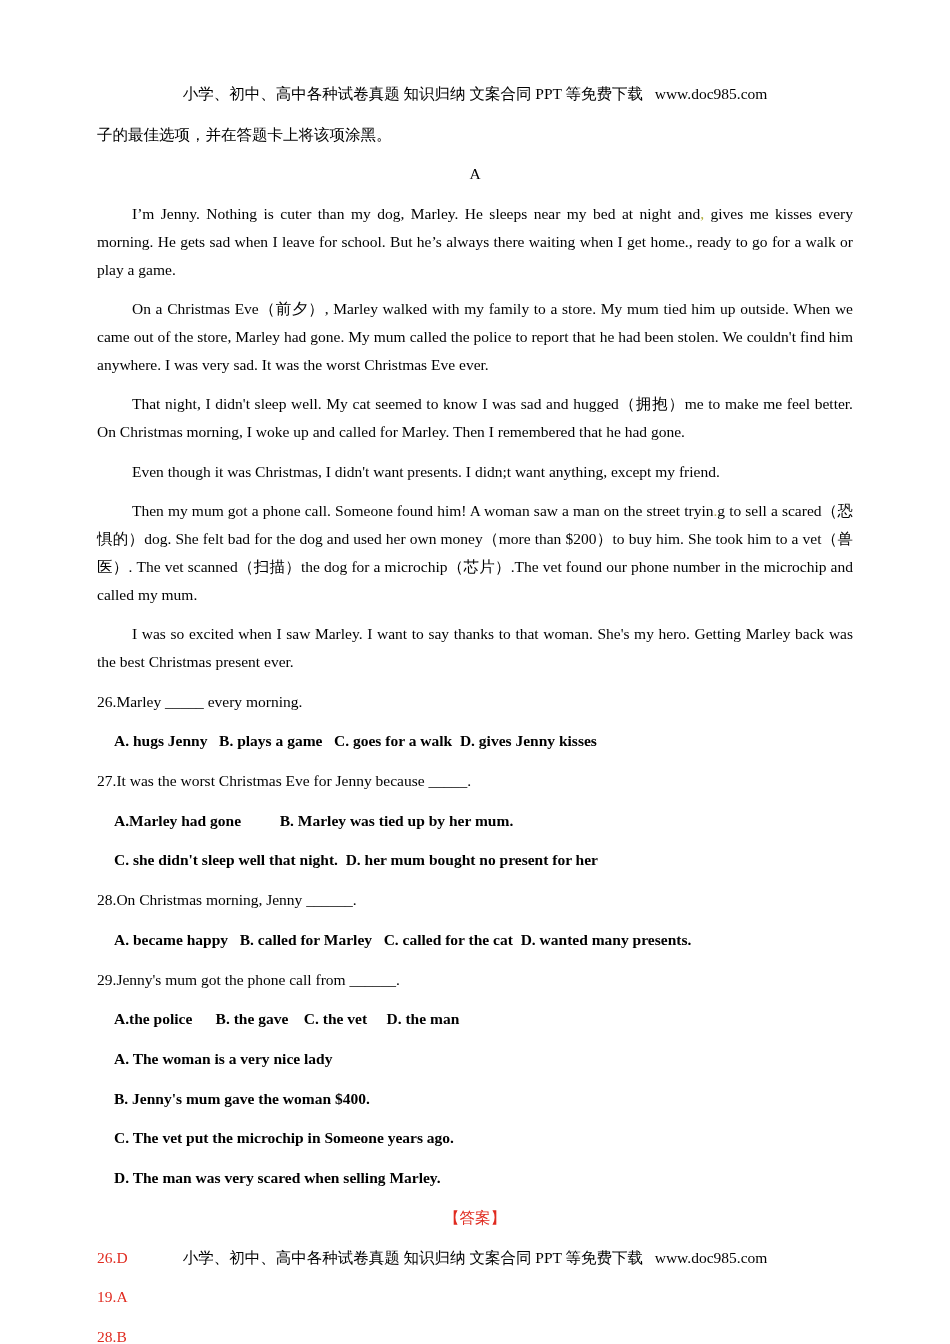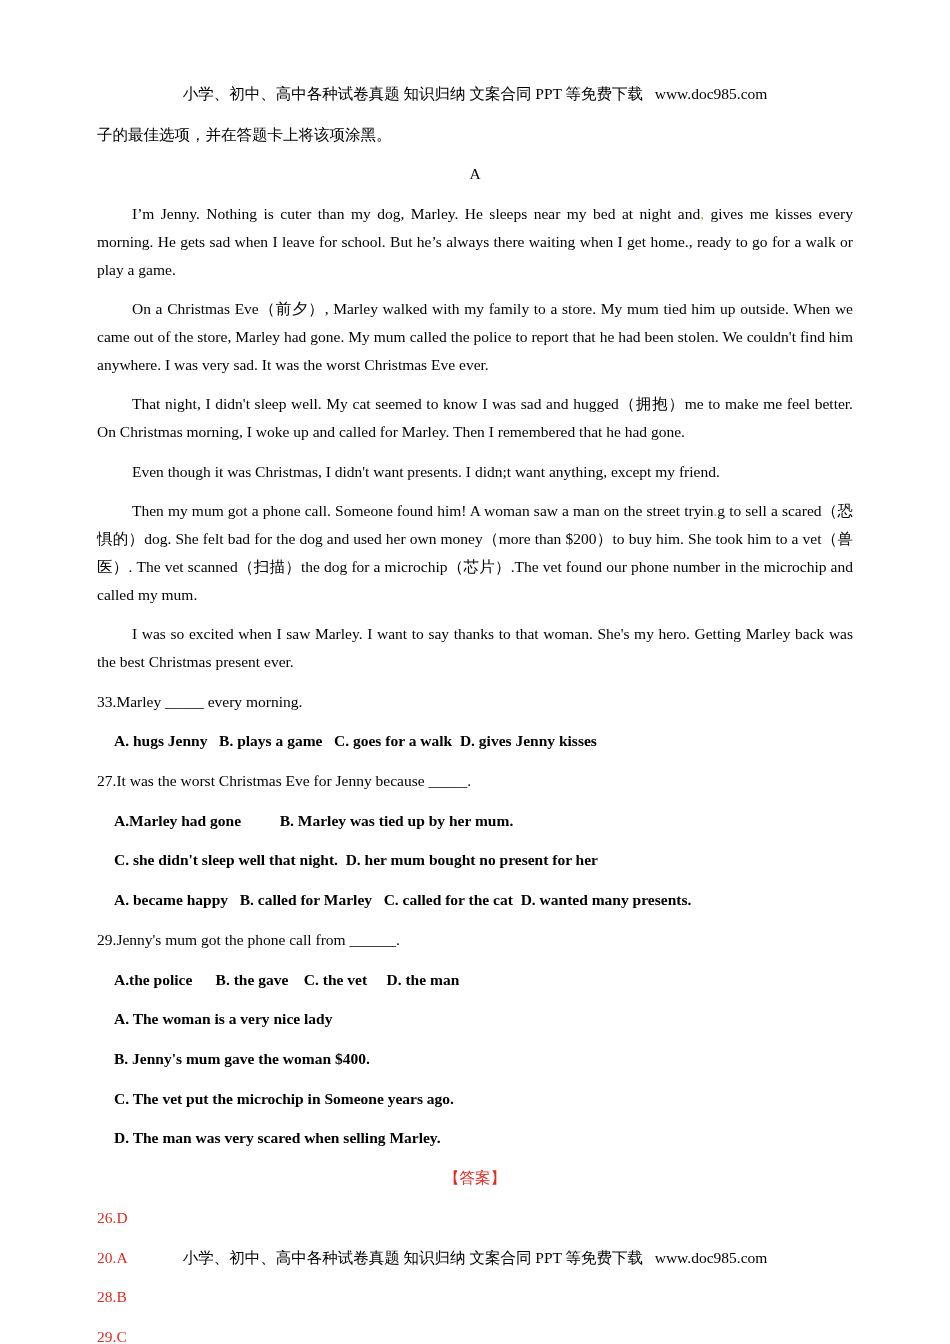--- a/index.html
+++ b/index.html
@@ -60,38 +60,39 @@
   <div id="passage">
       <p class="passage-para"><span>I’m Jenny. Nothing is cuter than my dog, Marley. He sleeps near my bed at night and</span><span style="color: rgb(176, 173, 62);">,</span><span> gives me kisses every morning. He gets sad when I leave for school. But he’s always there waiting when I get home., ready to go for a walk or play a game.</span></p>
       <p class="passage-para"><span>On a Christmas Eve（前夕）, Marley walked with my family to a store. My mum tied him up outside. When we came out of the store, Marley had gone. My mum called the police to report that he had been stolen. We couldn't find him anywhere. I was very sad. It was the worst Christmas Eve ever.</span></p>
       <p class="passage-para"><span>That night, I didn't sleep well. My cat seemed to know I was sad and hugged（拥抱）me to make me feel better. On Christmas morning, I woke up and called for Marley. Then I remembered that he had gone.</span></p>
       <p class="passage-para"><span>Even though it was Christmas, I didn't want presents. I didn;t want anything, except my friend.</span></p>
       <p class="passage-para"><span>Then my mum got a phone call. Someone found him! A woman saw a man on the street tryin</span><span style="color: rgb(176, 173, 62);">.</span><span>g to sell a scared（恐惧的）dog. She felt bad for the dog and used her own money（more than $200）to buy him. She took him to a vet（兽医）. The vet scanned（扫描）the dog for a microchip（芯片）.The vet found our phone number in the microchip and called my mum.</span></p>
       <p class="passage-para"><span>I was so excited when I saw Marley. I want to say thanks to that woman. She's my hero. Getting Marley back was the best Christmas present ever.</span></p>
     </div>
 
   <div id="questions">
-      <p class="stem-line">33.Marley _____ every morning.</p>
+      <p class="stem-line">26.Marley _____ every morning.</p>
       <p class="option-line">A. hugs Jenny   B. plays a game   C. goes for a walk  D. gives Jenny kisses</p>
       <p class="stem-line">27.It was the worst Christmas Eve for Jenny because _____.</p>
       <p class="option-line">A.Marley had gone          B. Marley was tied up by her mum.</p>
       <p class="option-line">C. she didn't sleep well that night.  D. her mum bought no present for her</p>
+      <p class="stem-line">28.On Christmas morning, Jenny ______.</p>
       <p class="option-line">A. became happy   B. called for Marley   C. called for the cat  D. wanted many presents.</p>
       <p class="stem-line">29.Jenny's mum got the phone call from ______.</p>
       <p class="option-line">A.the police      B. the gave    C. the vet     D. the man</p>
       <p class="option-line">A. The woman is a very nice lady</p>
       <p class="option-line">B. Jenny's mum gave the woman $400.</p>
       <p class="option-line">C. The vet put the microchip in Someone years ago.</p>
       <p class="option-line">D. The man was very scared when selling Marley.</p>
     </div>
 
   <p class="answers-label" style="color: rgb(224, 43, 32);">【答案】</p>
 
   <div id="answers">
       <p class="answer-item" style="color: rgb(224, 43, 32);">26.D</p>
-      <p class="answer-item" style="color: rgb(224, 43, 32);">20.A</p>
+      <p class="answer-item" style="color: rgb(224, 43, 32);">19.A</p>
       <p class="answer-item" style="color: rgb(224, 43, 32); font-family: Liberation Serif, serif;">28.B</p>
       <p class="answer-item" style="color: rgb(224, 43, 32);">29.C</p>
     </div>
 
 </div>
 
 <div class="page-footer">小学、初中、高中各种试卷真题 知识归纳 文案合同 PPT 等免费下载   www.doc985.com</div>
 
 </body></html>

